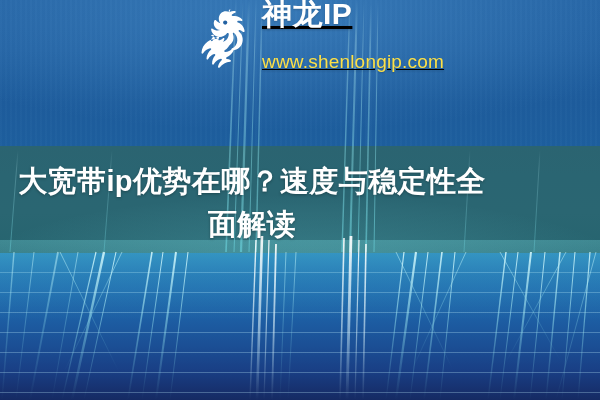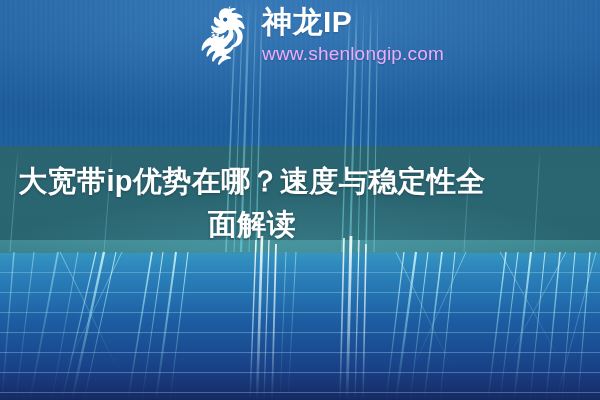--- a/index.html
+++ b/index.html
@@ -106,21 +106,22 @@
     pointer-events: none;
   }
   .rays svg { display: block; }
 
   
   .logo {
     position: absolute;
     left: 188px; top: 4px;
     width: 280px; height: 70px;
     display: flex;
-    align-items: flex-start;
+    align-items: flex-end;
+    text-decoration: underline;
   }
 
   .logo-mark {
     width: 66px;
     height: 66px;
     flex: 0 0 66px;
     margin-top: 1px;
   }
 
   .logo-text {
@@ -132,27 +133,27 @@
     color: #ffffff;
     font-size: 30px;
     line-height: 32px;
     font-weight: 700;
     letter-spacing: 0.5px;
     white-space: nowrap;
     text-shadow: 0 1px 2px rgba(0,0,0,0.18);
   }
 
   .logo-url {
-    color: #f0abfc;
+    color: #fde047;
     font-size: 19px;
     line-height: 24px;
     font-weight: 400;
     letter-spacing: 0.2px;
     white-space: nowrap;
-    margin-top: 4px;
+    margin-top: 20px;
     text-shadow: 0 1px 2px rgba(0,0,0,0.18);
   }
 
   
   .headline {
     position: absolute;
     left: 0; top: 160px;
     width: 504px;
     text-align: center;
     color: #ffffff;

